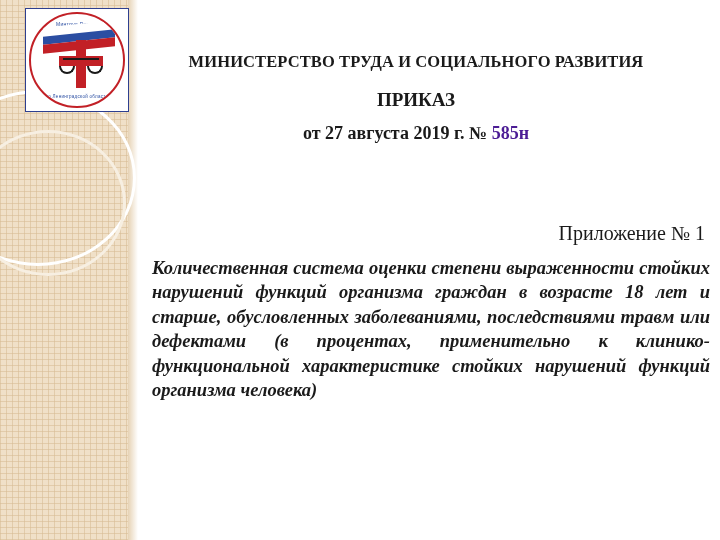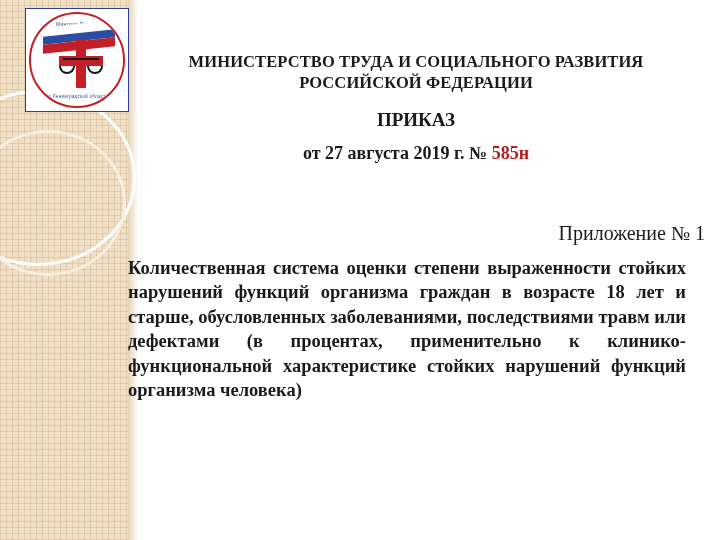--- a/index.html
+++ b/index.html
@@ -167,42 +167,43 @@
     font-size: 19px;
     font-weight: bold;
     text-align: center;
   }
   .order-date {
     margin-top: 12px;
     font-size: 18px;
     font-weight: bold;
   }
   .order-number {
-    color: #b91c1c;
+    color: #4c1d95;
   }
 
   
   .appendix {
     position: absolute;
     right: 15px;
     top: 222px;
     font-size: 20px;
     color: #1a1a1a;
   }
   .main-title {
     position: absolute;
-    left: 128px;
+    left: 152px;
     top: 256px;
     width: 558px;
     font-size: 18.5px;
     font-weight: bold;
     line-height: 1.32;
     color: #1a1a1a;
     text-align: justify;
     text-align-last: left;
+    font-style: italic;
   }
 </style>
 </head>
 <body>
 
 <div class="slide">
 
   <div class="bg-band"></div>
   <div class="bg-band-edge"></div>
   <div class="swirl swirl-1"></div>
@@ -219,21 +220,20 @@
       <div class="emblem-cross-v"></div>
       <div class="emblem-cross-h"></div>
       <div class="emblem-scale"></div>
       <div class="emblem-text-bottom">по Ленинградской области</div>
     </div>
   </div>
 
   <div class="header">
     <div class="ministry">
       <div>МИНИСТЕРСТВО ТРУДА И СОЦИАЛЬНОГО РАЗВИТИЯ</div>
-      <div>РОССИЙСКОЙ ФЕДЕРАЦИИ</div>
     </div>
     <div class="order-word">ПРИКАЗ</div>
     <div class="order-date">
       <span>от 27 августа 2019 г. № </span><span class="order-number">585н</span>
     </div>
   </div>
 
   <div class="appendix">Приложение № 1</div>
 
   <div class="main-title">Количественная система оценки степени выраженности стойких нарушений функций организма граждан в возрасте 18 лет и старше, обусловленных заболеваниями, последствиями травм или дефектами (в процентах, применительно к клинико-функциональной характеристике стойких нарушений функций организма человека)</div>

